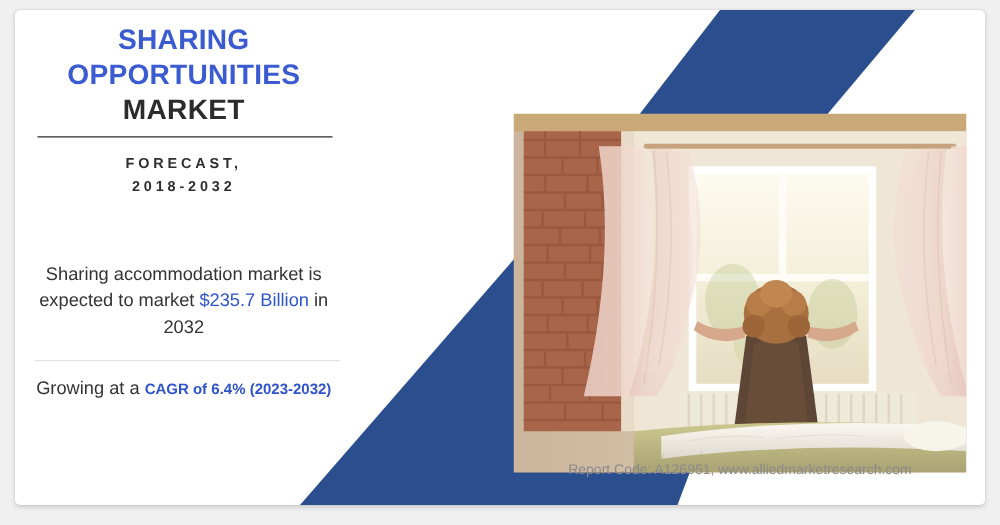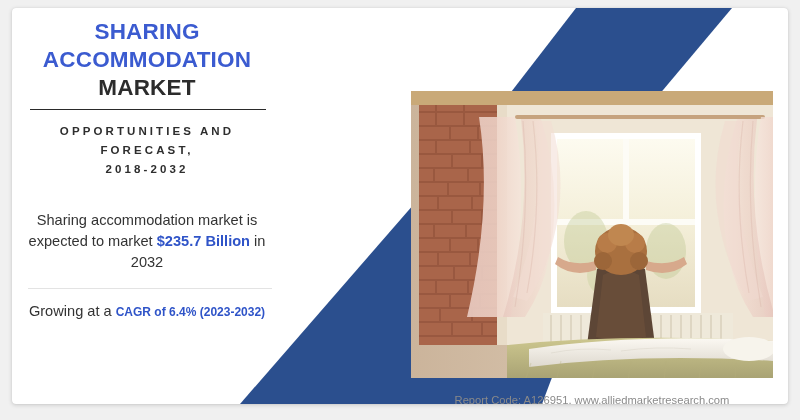--- a/index.html
+++ b/index.html
@@ -106,21 +106,21 @@
 
   #stat-block {
     position: absolute;
     left: 10px;
     top: 202px;
     width: 250px;
     font-size: 14.6px;
     line-height: 21px;
     color: #333333;
   }
-  #stat-block .hl { color: #2f54c8; font-weight: bold; }
+  #stat-block .hl { color: #2f54c8; font-weight: normal; }
 
   #stat-rule {
     position: absolute;
     left: 16px;
     top: 280px;
     width: 244px;
     height: 0;
     border-top: 1px solid #e3e3e3;
   }
 
@@ -132,21 +132,21 @@
     font-size: 14.6px;
     line-height: 22px;
     color: #333333;
   }
   #cagr-block .hl { color: #2f54c8; font-weight: bold; font-size: 12px; }
 
   
   #footer {
     position: absolute;
     left: 399px;
-    top: 386px;
+    top: 362px;
     width: 362px;
     text-align: center;
     color: #8a8a8a;
     font-size: 11.2px;
   }
 </style>
 </head>
 <body>
 
 <div id="infographic-card">
@@ -327,28 +327,27 @@
         <path d="M210 260 q35 -5 70 -2"></path>
       </g>
     </svg>
   </div>
 
 
   <div id="left-column">
 
     <div id="title-block">
       <div class="title-line title-blue">SHARING</div>
-      <div class="title-line title-blue">ACCOMMODATION</div>
+      <div class="title-line title-blue">OPPORTUNITIES</div>
       <div class="title-line title-dark">MARKET</div>
     </div>
 
     <div id="title-rule"></div>
 
     <div id="subtitle-block">
-      <div>OPPORTUNITIES AND</div>
       <div>FORECAST,</div>
       <div>2018-2032</div>
     </div>
 
     <div id="stat-block">
       <span>Sharing accommodation market is expected to market </span><span class="hl">$235.7 Billion</span><span> in 2032</span>
     </div>
 
     <div id="stat-rule"></div>
 

